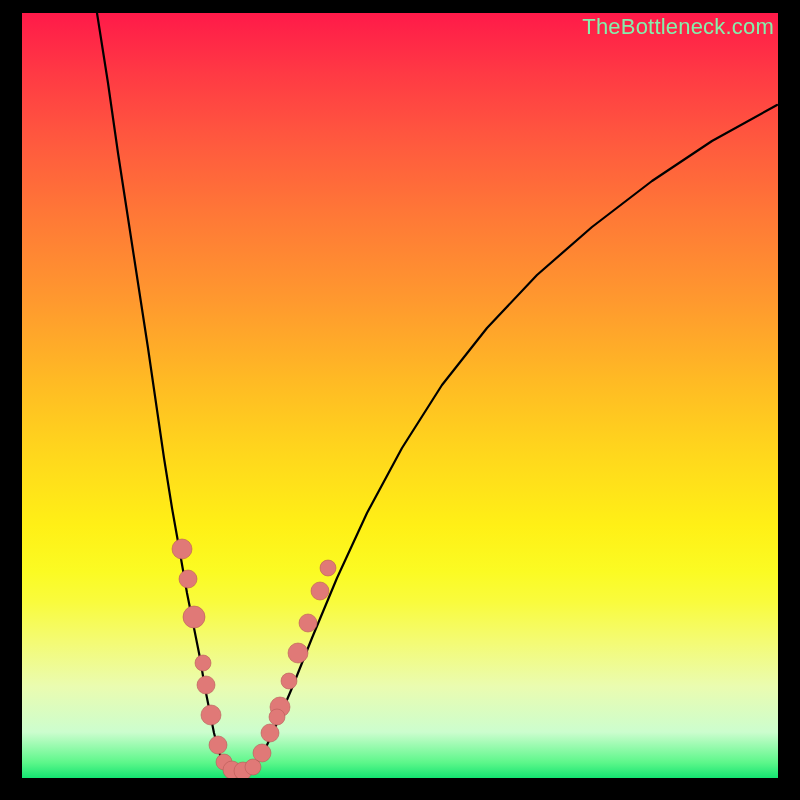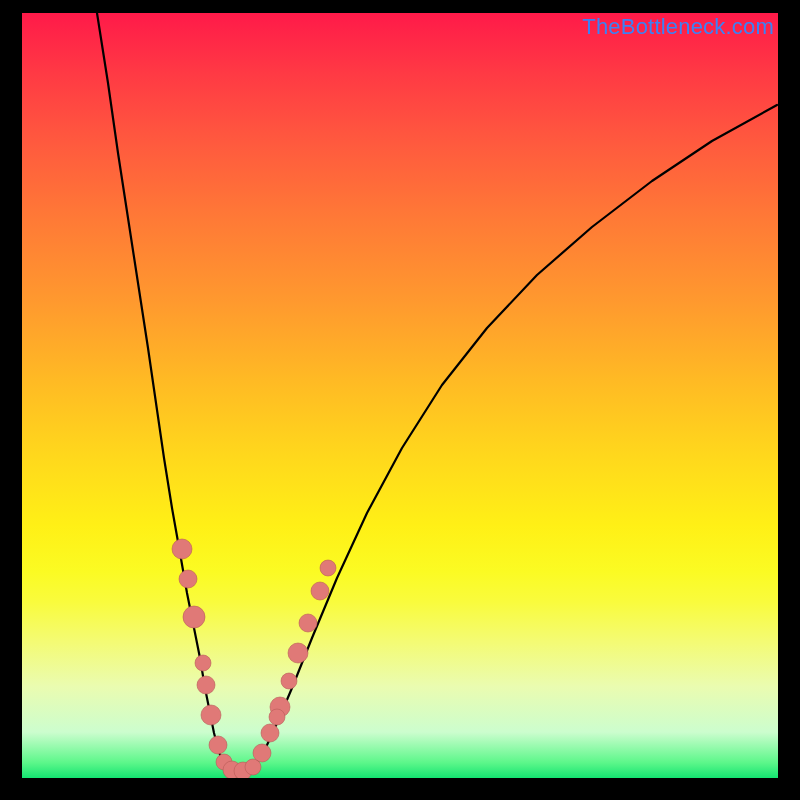--- a/index.html
+++ b/index.html
@@ -53,21 +53,21 @@
 
   svg.curves {
     position: absolute;
     inset: 0;
   }
 
   .watermark {
     position: absolute;
     top: 14px;
     right: 26px;
-    color: #3b82f6;
+    color: #86efac;
     font-size: 22px;
     font-weight: 500;
     letter-spacing: 0.2px;
     user-select: none;
   }
 </style>
 </head>
 <body>
 
 <div class="frame outer-top"></div>

